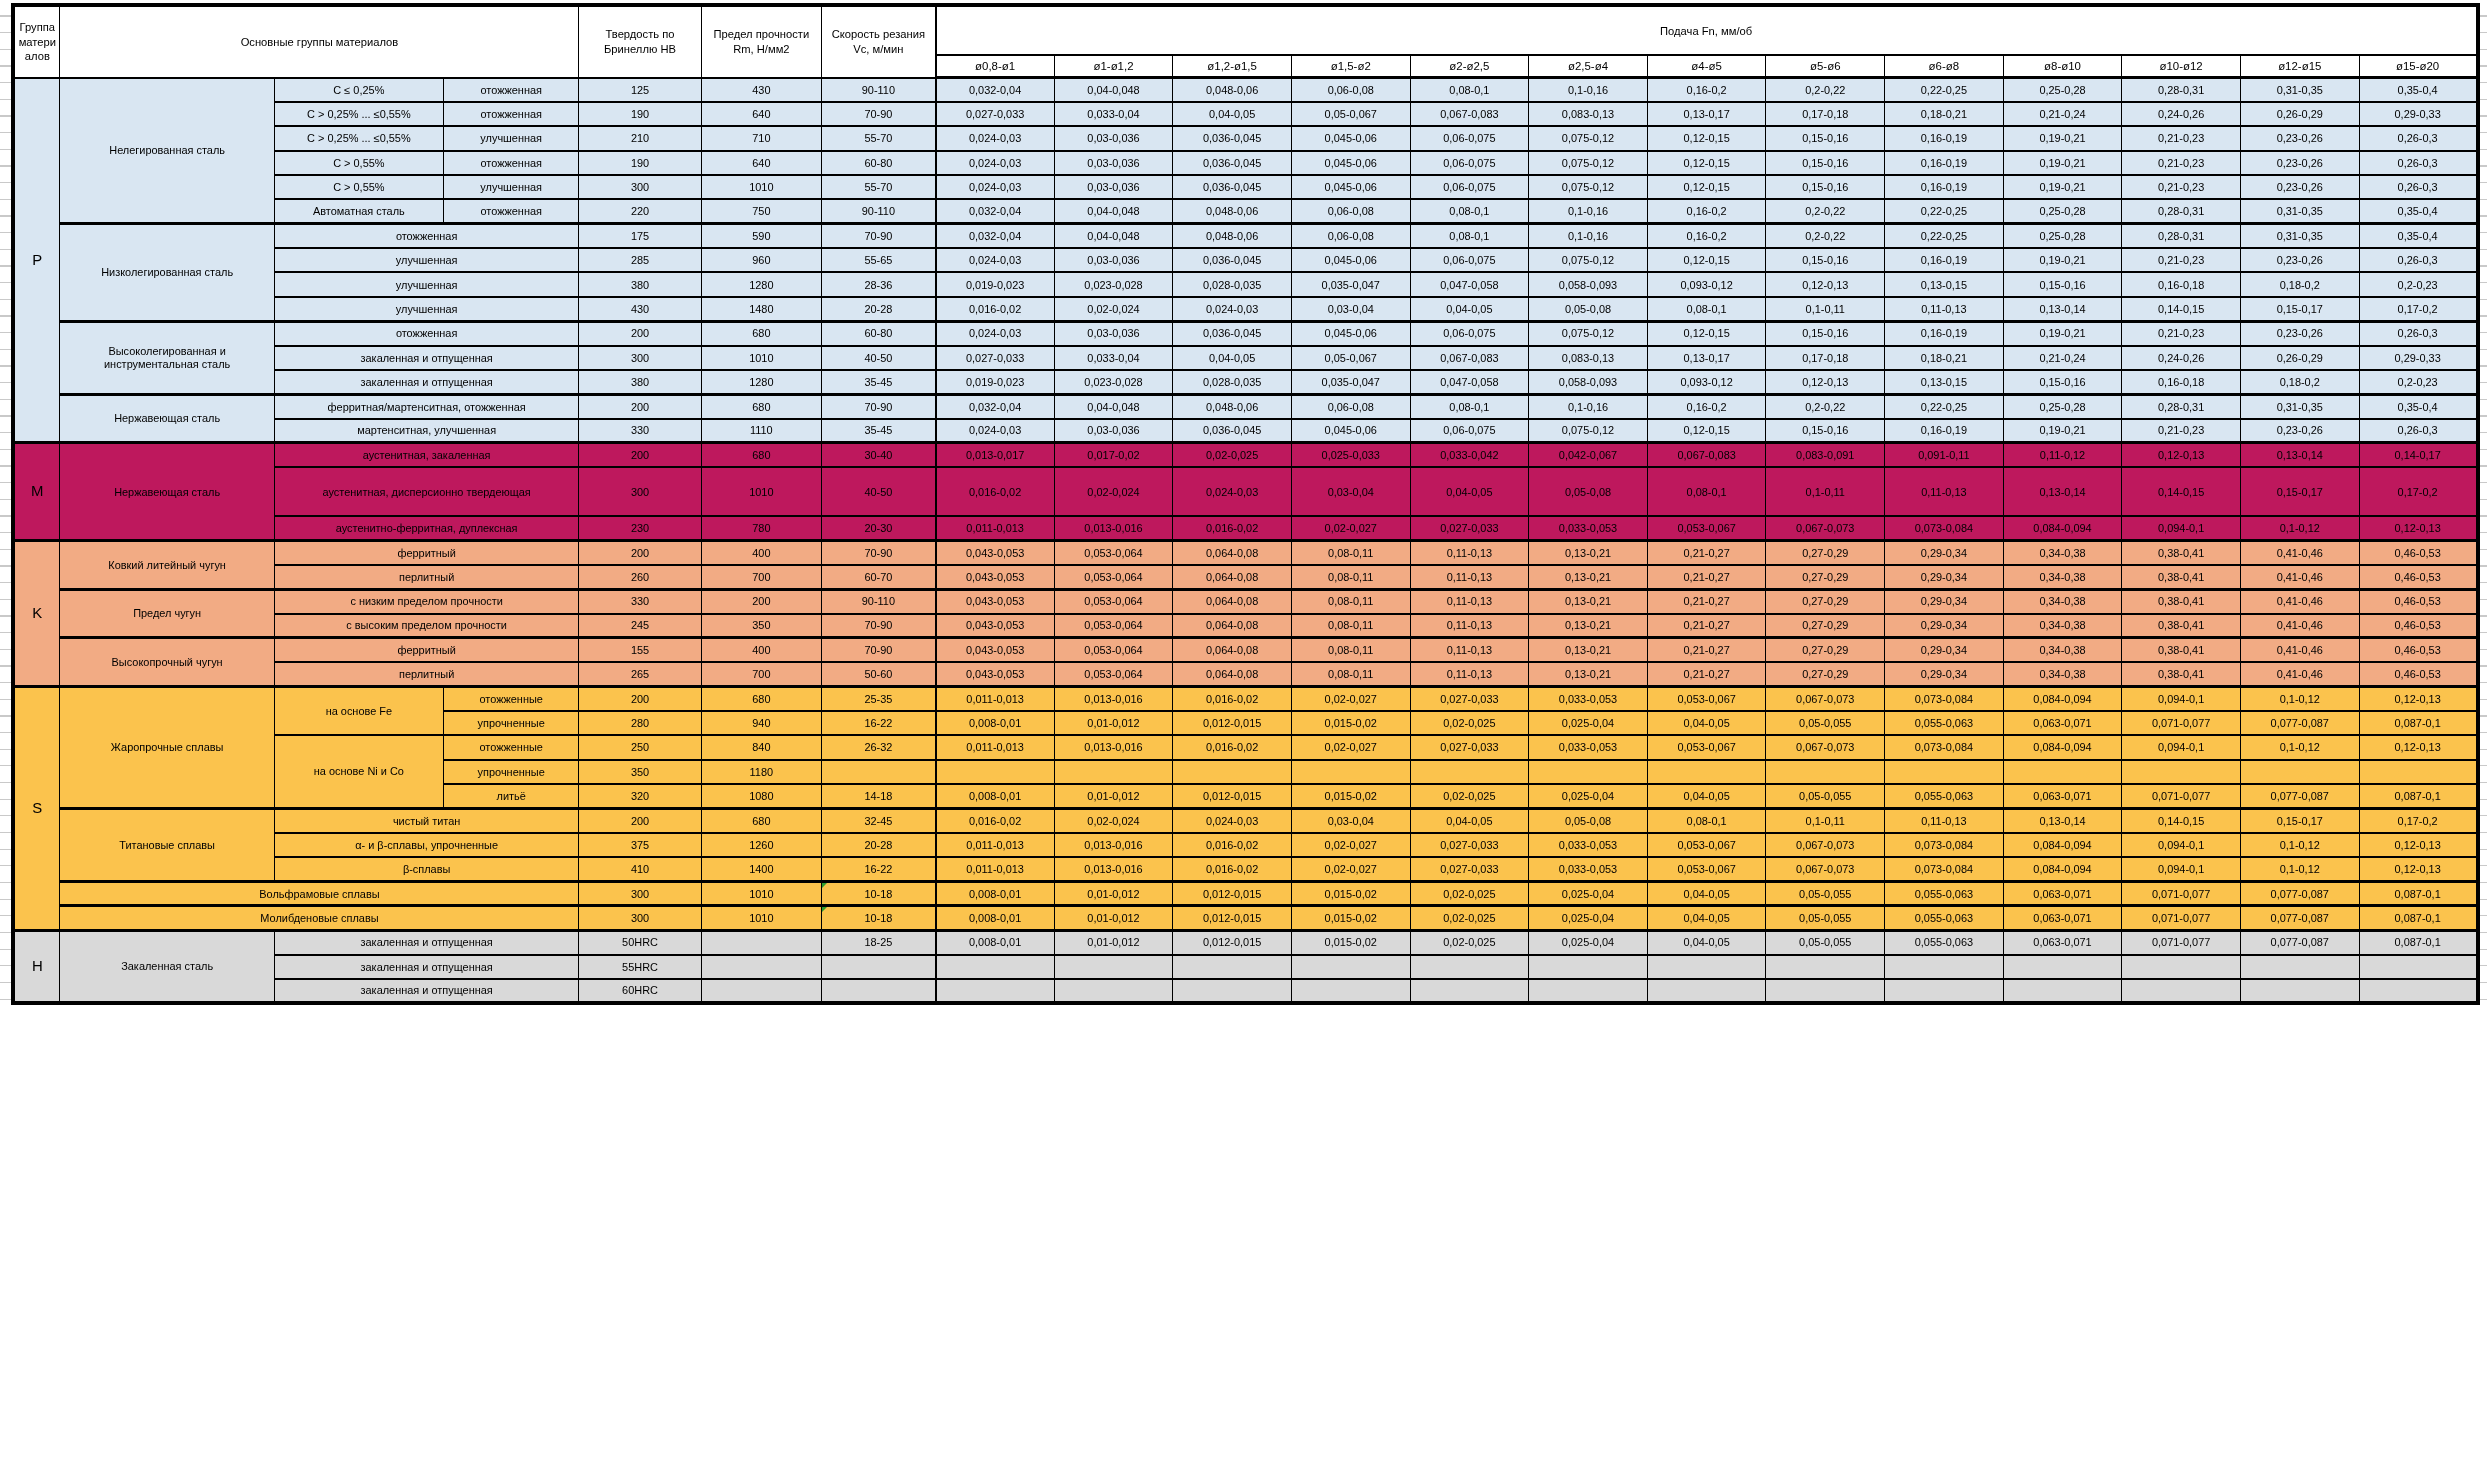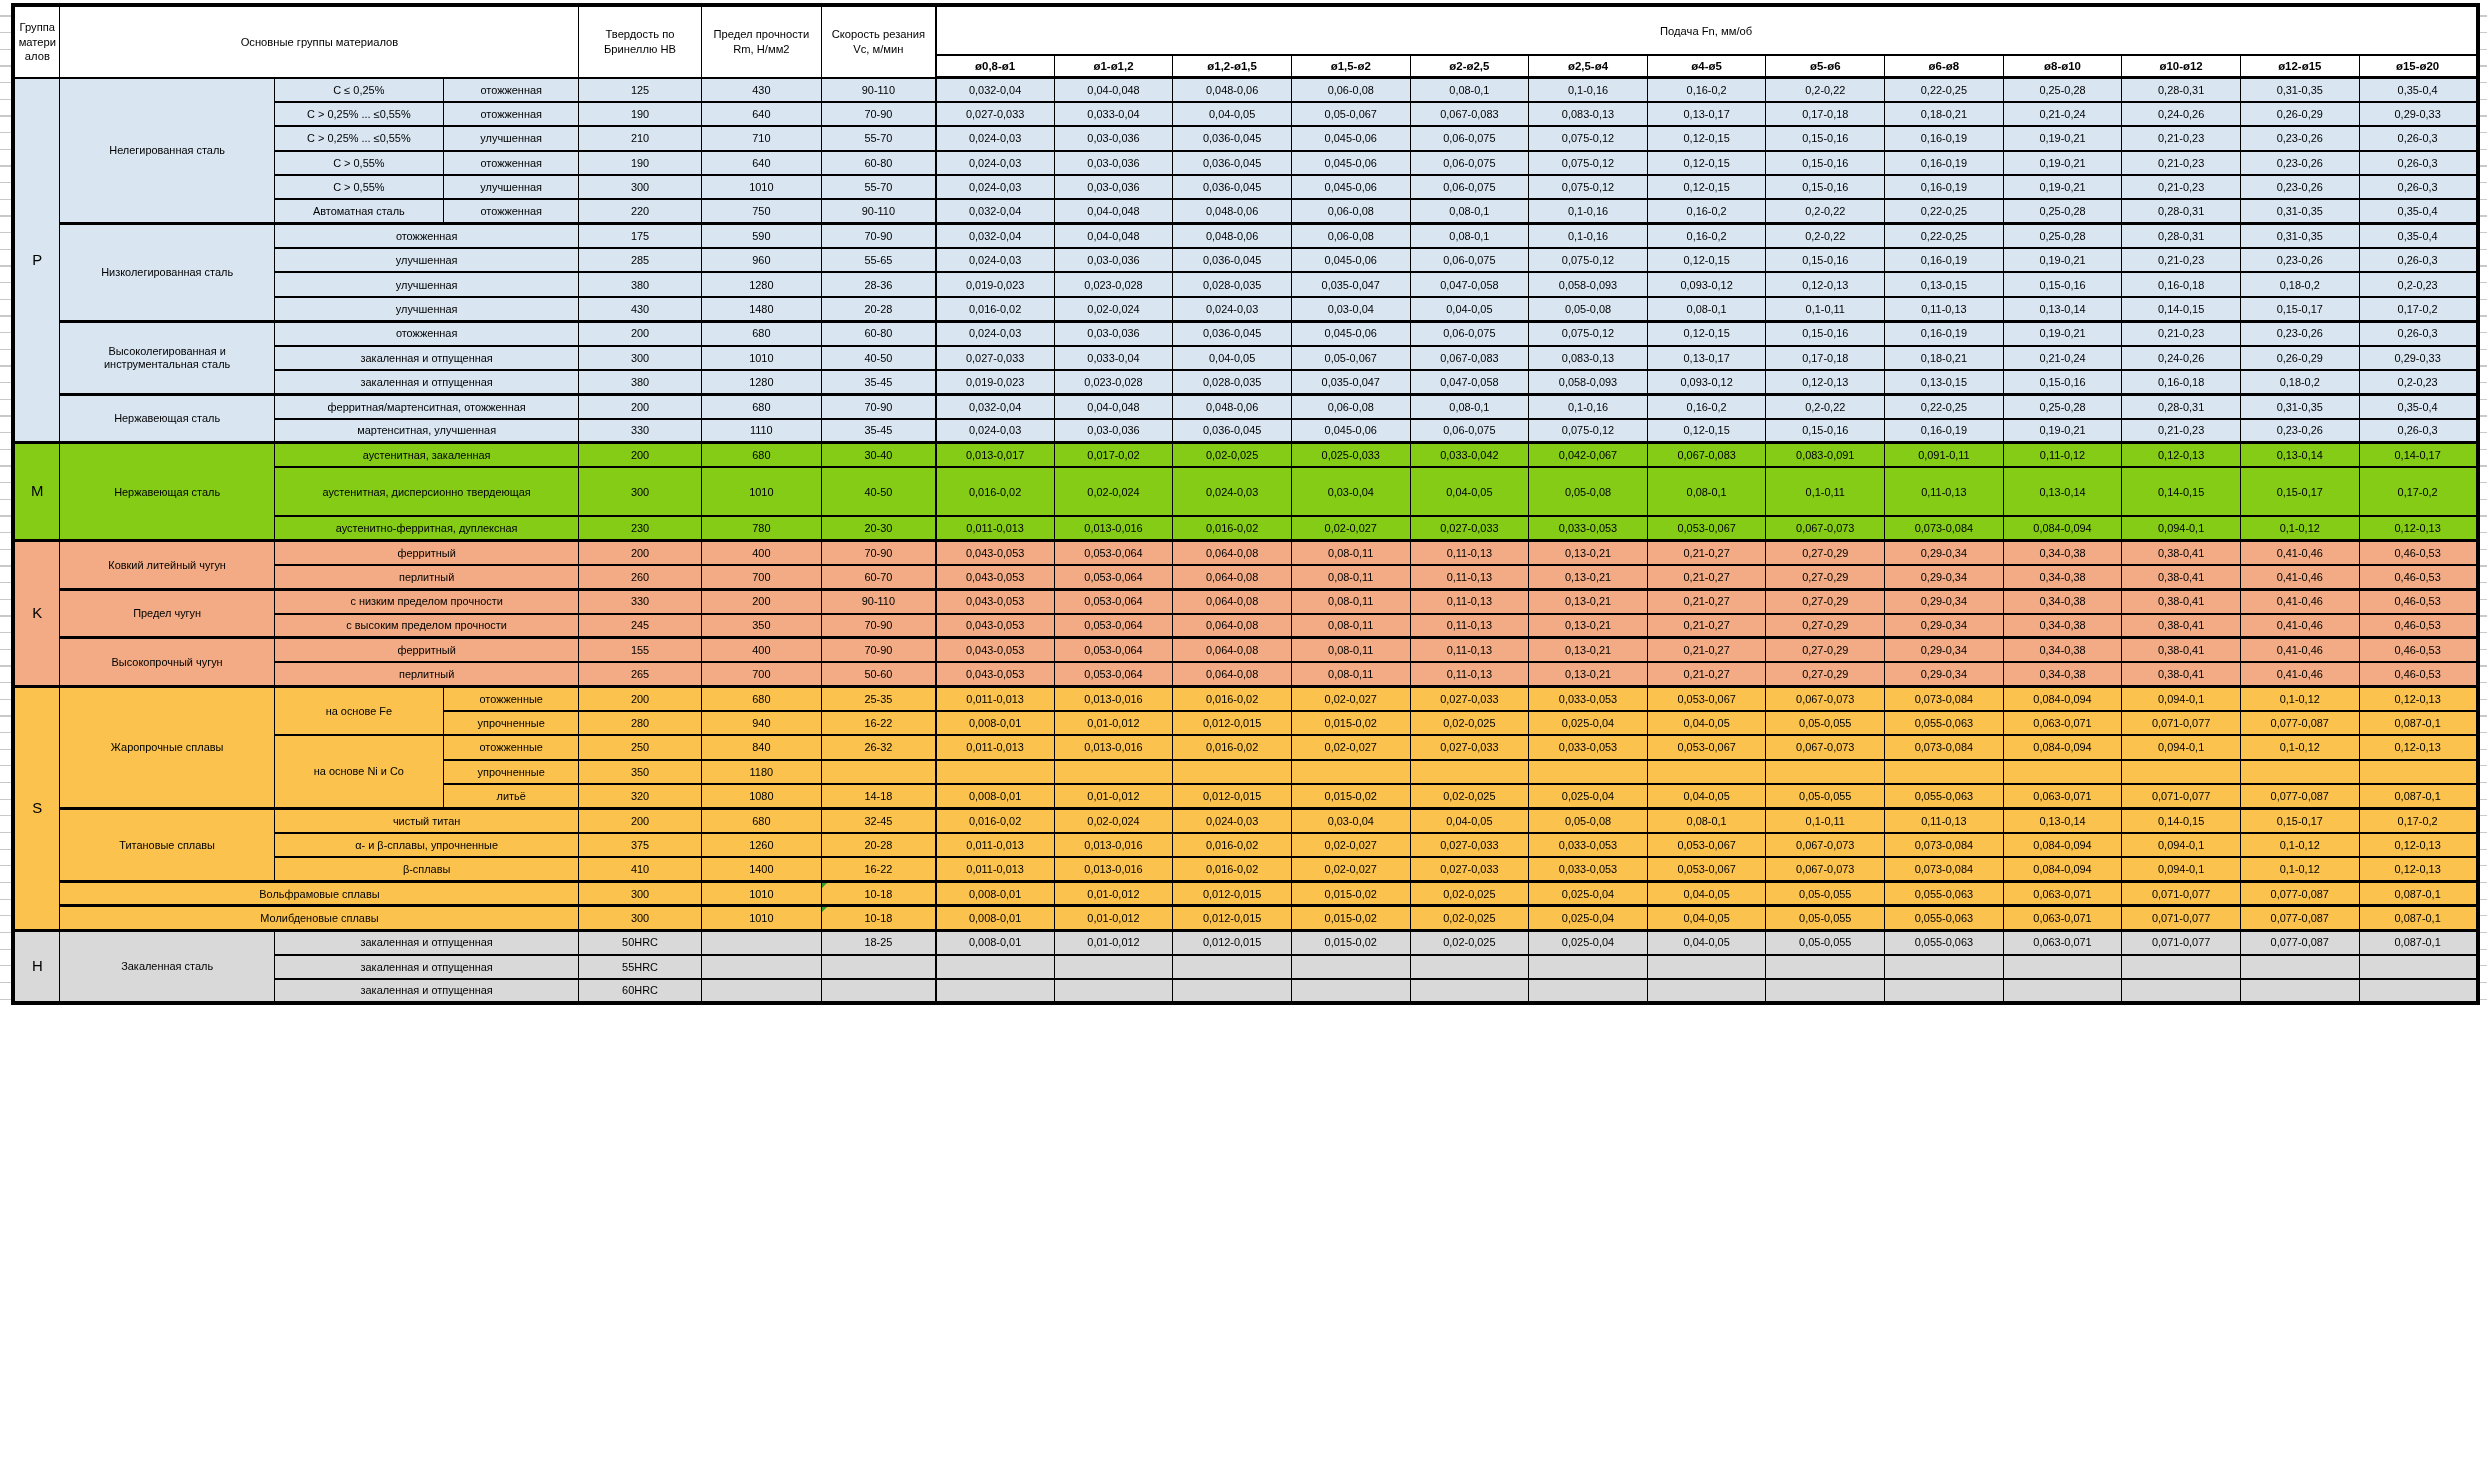--- a/index.html
+++ b/index.html
@@ -13,27 +13,27 @@
         border:0.18vw solid #000; font-size:0.44vw; line-height:1.12;}
   td{border:0.07vw solid #000; border-top-width:0.1vw; border-bottom-width:0.1vw;
      text-align:center; vertical-align:middle; padding:0 0.06vw; overflow:hidden;
      word-wrap:break-word;}
   tr{height:0.98vw;}
   tr.hrow1{height:2.0vw;}
   tr.hrow2{height:0.9vw;}
   tr.tall{height:1.96vw;}
   td.hdr{background:#ffffff; font-size:0.45vw; line-height:1.3;}
   td.hg{word-break:break-all;}
-  td.dia{font-weight:bold; font-size:0.46vw;margin-left:26px;}
+  td.dia{font-weight:normal; font-size:0.46vw;margin-left:26px;}
   tr.hrow2 td{border-bottom-width:0.16vw;}
   tr.gt td{border-top-width:0.16vw;}
   td.grp{font-size:0.6vw;}
   td.fst{border-left-width:0.12vw;}
   tr.p td{background:#D9E6F2;}
-  tr.m td{background:#84cc16;}
+  tr.m td{background:#be185d;}
   tr.k td{background:#F2AB84;}
   tr.s td{background:#FBC34D;}
   tr.h td{background:#D9D9D9;}
   td.tri{position:relative;}
   td.tri::after{content:""; position:absolute; left:0; top:0; width:0; height:0;
     border-top:0.24vw solid #2f9e2f; border-right:0.24vw solid transparent;}
 </style>
 </head>
 <body>
 

